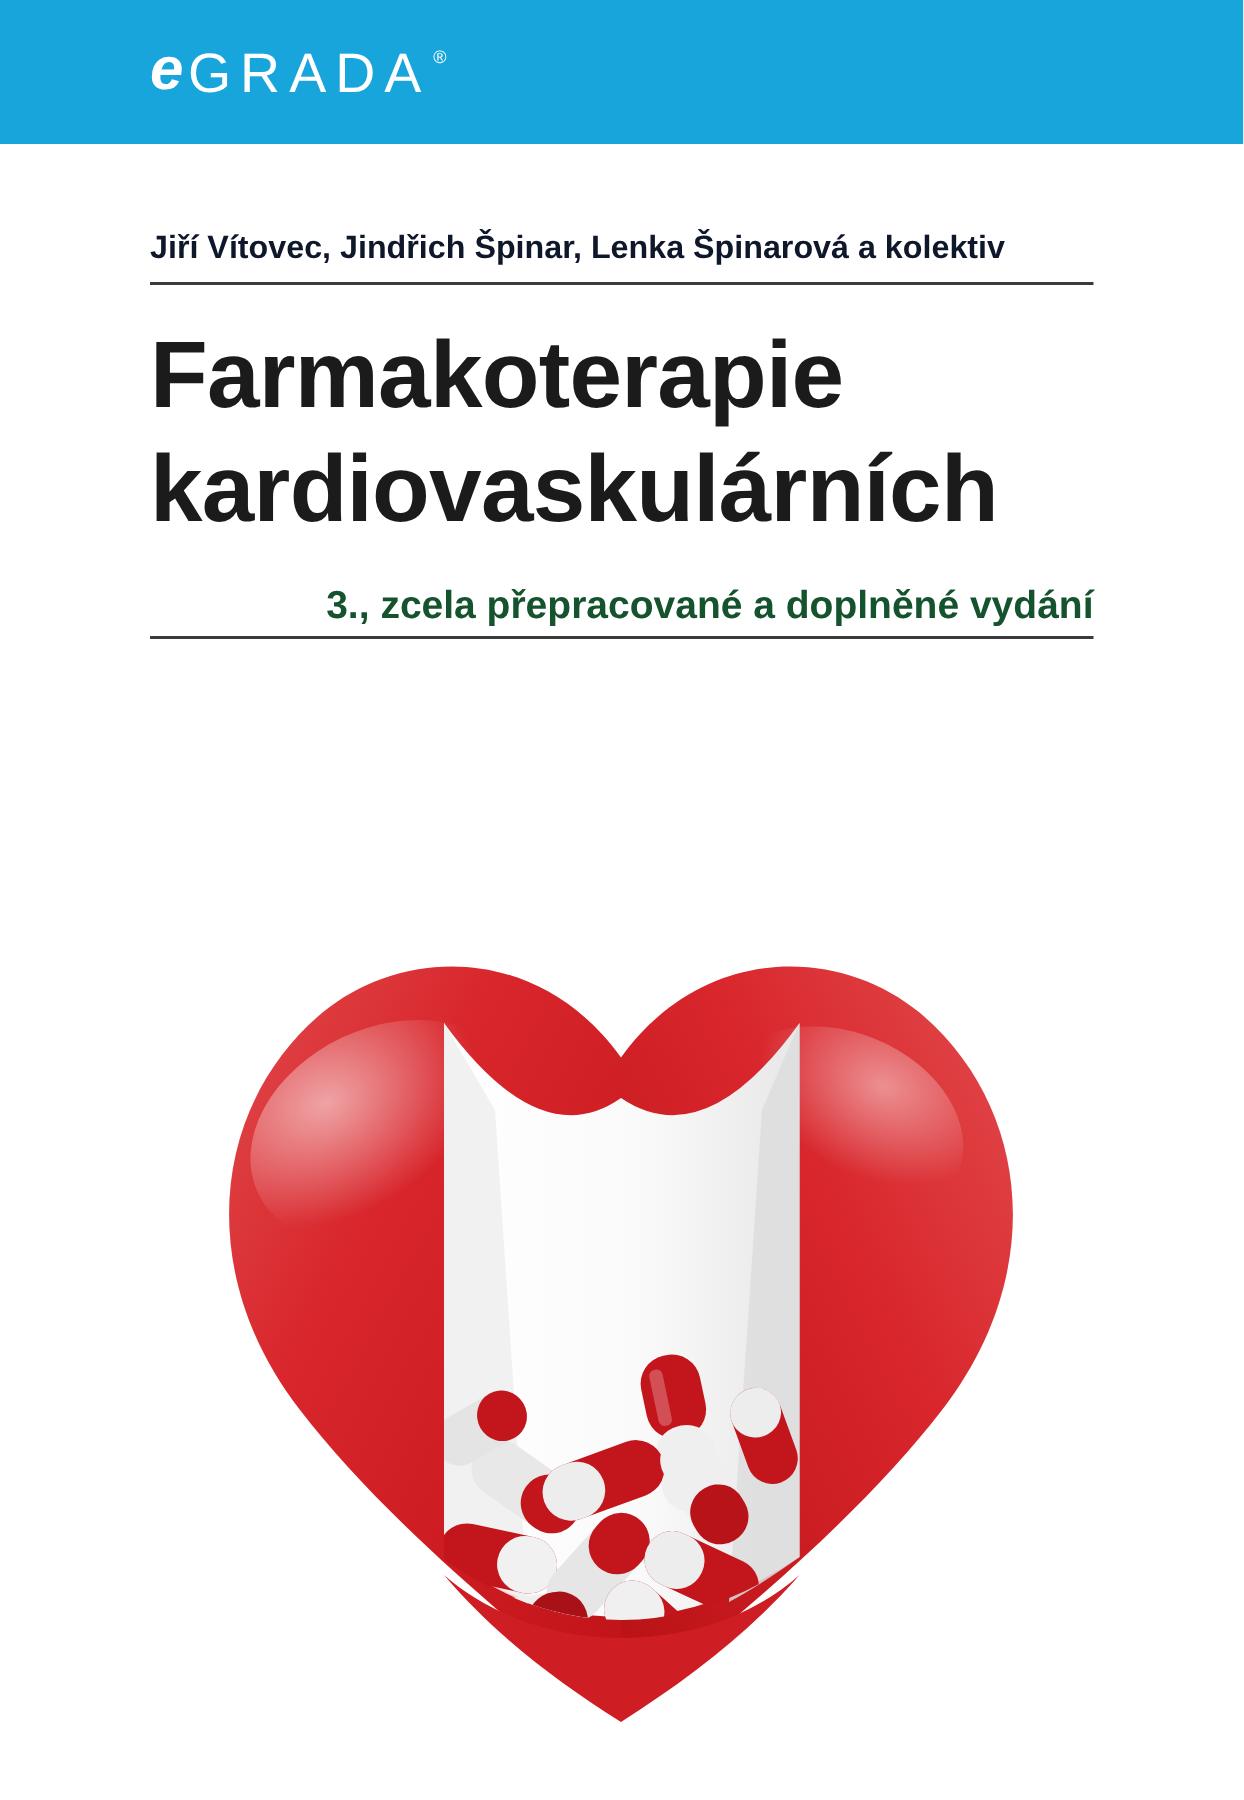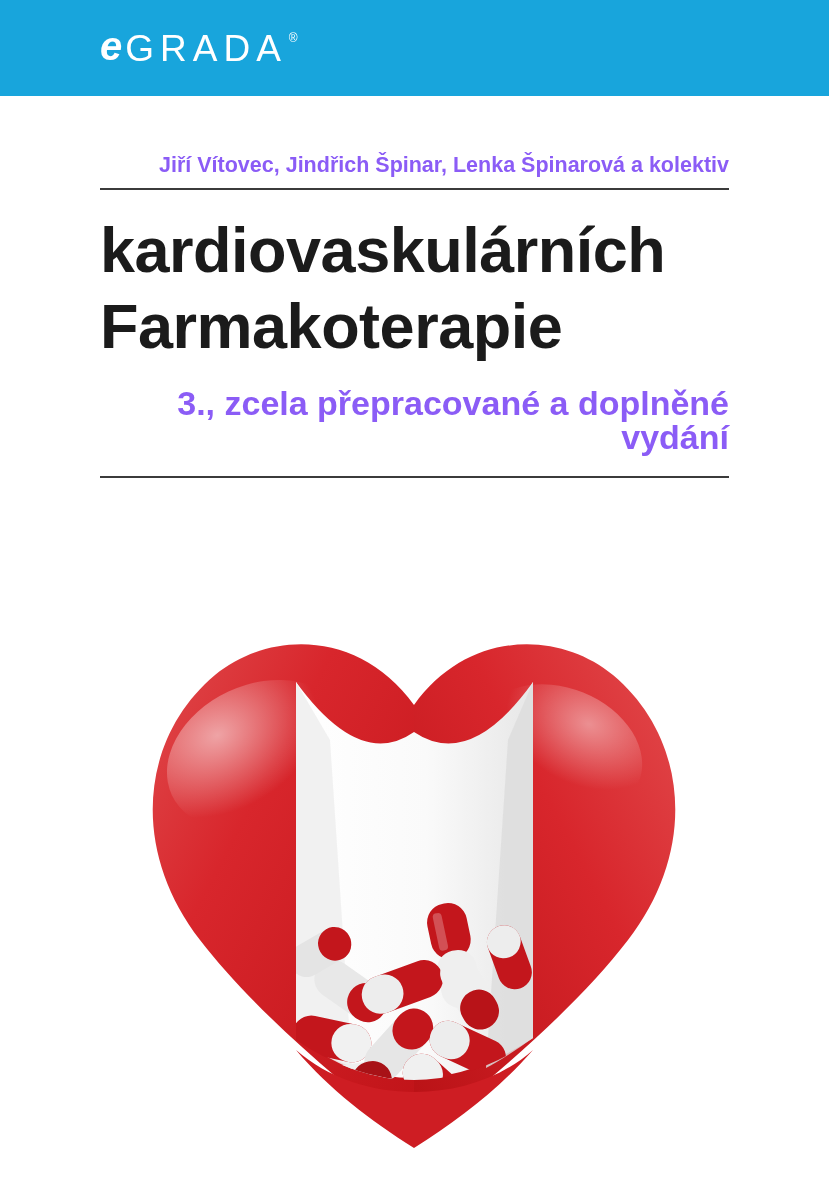--- a/index.html
+++ b/index.html
@@ -64,24 +64,23 @@
   
   .text-area {
     position: absolute;
     left: 100px;
     top: 152px;
     width: 629px;
   }
   .authors {
     font-size: 21.5px;
     line-height: 26px;
-    color: #8b5cf6;
+    color: #0f172a;
     font-weight: 600;
     padding-bottom: 10px;
-    text-align: right;
   }
   .rule {
     height: 2px;
     background: #3b3b3b;
     width: 100%;
   }
   .title {
     margin-top: 22px;
     font-size: 63px;
     line-height: 76px;
@@ -91,25 +90,25 @@
   }
   .title .ln {
     display: block;
     white-space: nowrap;
   }
   .edition-wrap {
     margin-top: 22px;
     text-align: right;
   }
   .edition {
-    font-size: 34px;
+    font-size: 26px;
     line-height: 34px;
-    color: #8b5cf6;
+    color: #14532d;
     font-weight: 600;
-    padding-bottom: 22px;
+    padding-bottom: 4px;
   }
   
   .art {
     position: absolute;
     left: 0;
     top: 620px;
     width: 829px;
     height: 560px;
   }
   .art svg {
@@ -127,22 +126,22 @@
       <span class="logo-word">GRADA</span>
       <span class="logo-reg">®</span>
     </div>
   </div>
 
   <div class="text-area">
     <div class="authors">Jiří Vítovec, Jindřich Špinar, Lenka Špinarová a kolektiv</div>
     <div class="rule"></div>
 
     <div class="title">
+      <span class="ln">Farmakoterapie</span>
       <span class="ln">kardiovaskulárních</span>
-      <span class="ln">Farmakoterapie</span>
     </div>
 
     <div class="edition-wrap">
       <div class="edition">3., zcela přepracované a doplněné vydání</div>
       <div class="rule"></div>
     </div>
   </div>
 
   <div class="art">
     <svg width="829" height="560" viewBox="0 0 829 560" xmlns="http://www.w3.org/2000/svg">

